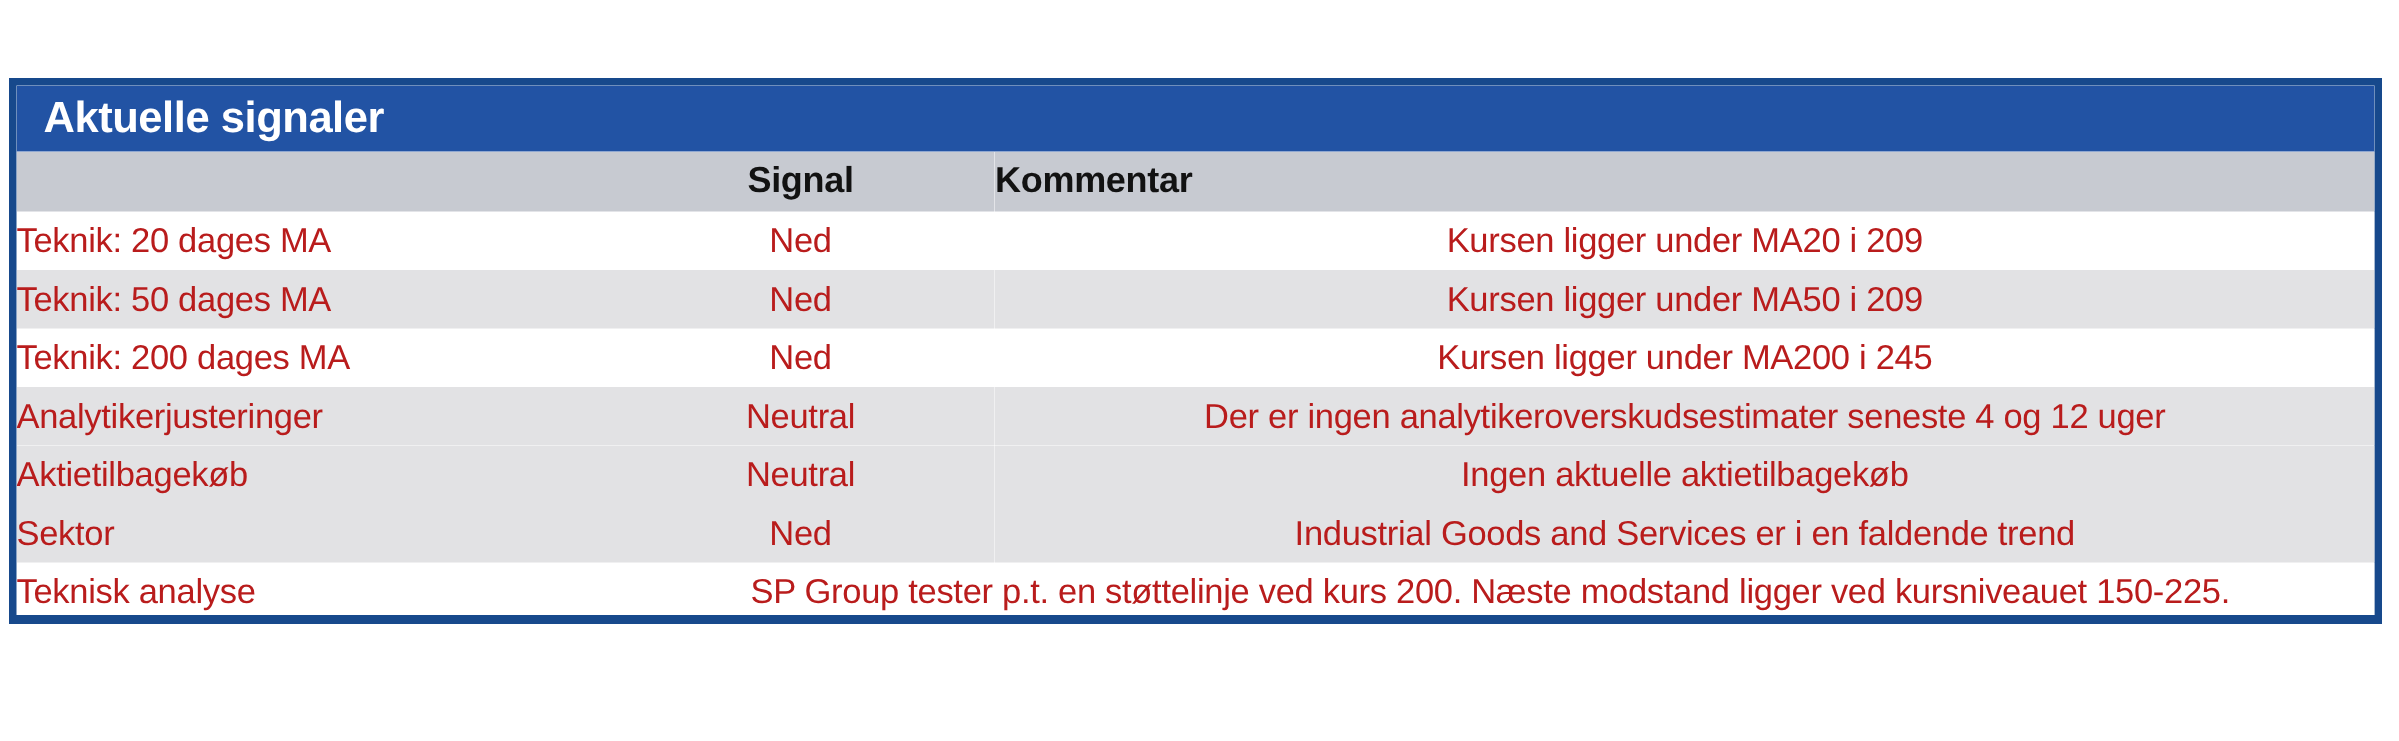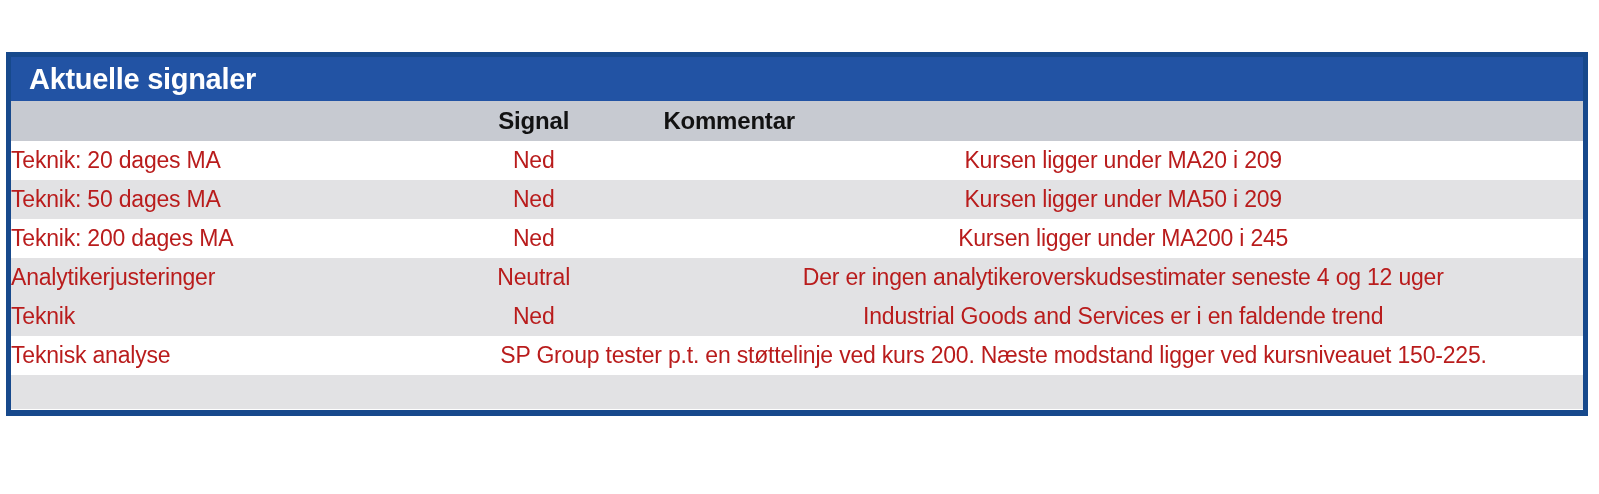--- a/index.html
+++ b/index.html
@@ -104,21 +104,26 @@
       <td class="label">Teknik: 200 dages MA</td>
       <td class="signal">Ned</td>
       <td class="comment">Kursen ligger under MA200 i 245</td>
     </tr>
     <tr class="row alt">
       <td class="label">Analytikerjusteringer</td>
       <td class="signal">Neutral</td>
       <td class="comment">Der er ingen analytikeroverskudsestimater seneste 4 og 12 uger</td>
     </tr>
     <tr class="row alt">
-      <td class="label">Teknik</td>
+      <td class="label">Aktietilbagekøb</td>
+      <td class="signal">Neutral</td>
+      <td class="comment">Ingen aktuelle aktietilbagekøb</td>
+    </tr>
+    <tr class="row alt">
+      <td class="label">Sektor</td>
       <td class="signal">Ned</td>
       <td class="comment">Industrial Goods and Services er i en faldende trend</td>
     </tr>
     <tr class="row">
       <td class="label">Teknisk analyse</td>
       <td class="comment" colspan="2">SP Group tester p.t. en støttelinje ved kurs 200. Næste modstand ligger ved kursniveauet 150-225.</td>
     </tr>
     <tr class="footer-row">
       <td colspan="3"></td>
     </tr>

